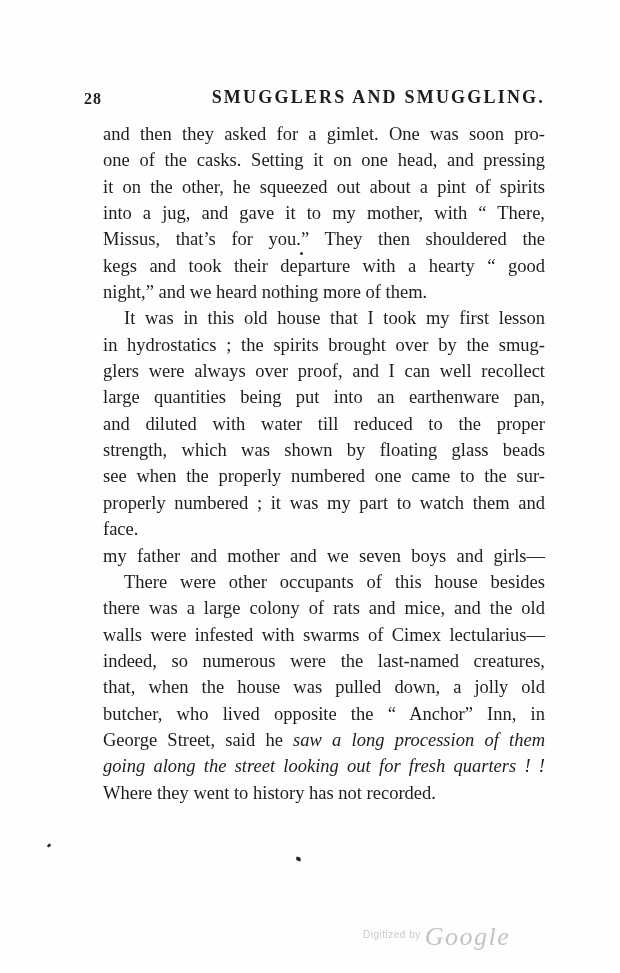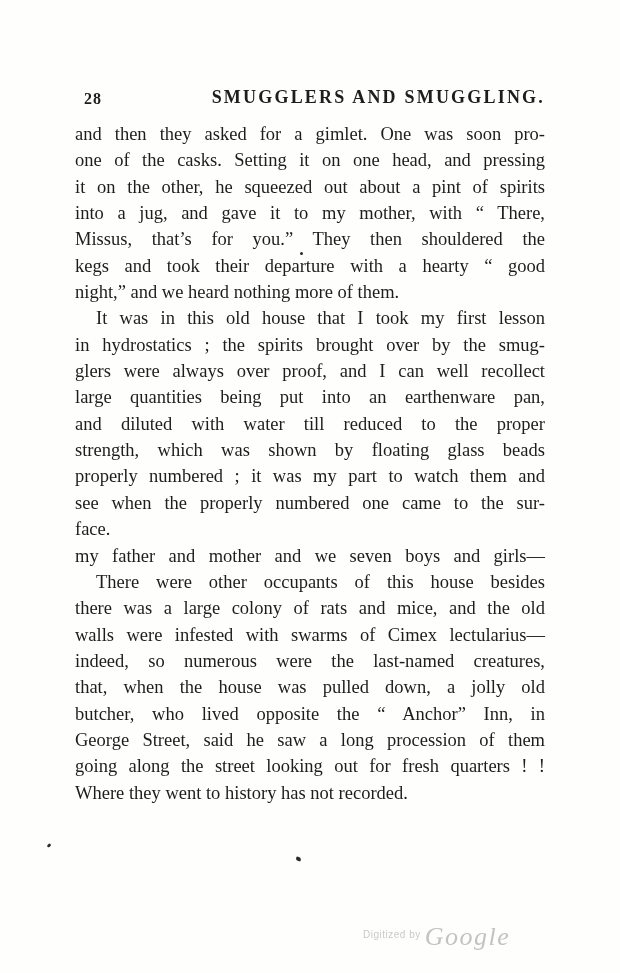--- a/index.html
+++ b/index.html
@@ -47,28 +47,30 @@
     font-size: 18.5px;
     line-height: 26.35px;
     font-weight: 500;
   }
   .line {
     text-align: justify;
     text-align-last: justify;
     height: 26.35px;
     overflow: visible;
     white-space: normal;
+    margin-left: 28px;
   }
   .line.endline {
     text-align-last: left;
   }
   .line.indent {
     text-indent: 21px;
   }
   .it {
+    font-style: italic;
   }
   .watermark {
     position: absolute;
     left: 363px;
     top: 922px;
     white-space: nowrap;
     user-select: none;
   }
   .wm-prefix {
     font-family: "Liberation Sans", sans-serif;
@@ -120,22 +122,22 @@
       <div class="line"><span>into a jug, and gave it to my mother, with “ There,</span></div>
       <div class="line"><span>Missus, that’s for you.”  They then shouldered the</span></div>
       <div class="line"><span>kegs and took their departure with a hearty “ good</span></div>
       <div class="line endline"><span>night,” and we heard nothing more of them.</span></div>
       <div class="line indent"><span>It was in this old house that I took my first lesson</span></div>
       <div class="line"><span>in hydrostatics ; the spirits brought over by the smug-</span></div>
       <div class="line"><span>glers were always over proof, and I can well recollect</span></div>
       <div class="line"><span>large quantities being put into an earthenware pan,</span></div>
       <div class="line"><span>and diluted with water till reduced to the proper</span></div>
       <div class="line"><span>strength, which was shown by floating glass beads</span></div>
+      <div class="line"><span>see when the properly numbered one came to the sur-</span></div>
       <div class="line"><span>properly numbered ; it was my part to watch them and</span></div>
-      <div class="line"><span>see when the properly numbered one came to the sur-</span></div>
       <div class="line endline"><span>face.</span></div>
       <div class="line"><span>my father and mother and we seven boys and girls—</span></div>
       <div class="line indent"><span>There were other occupants of this house besides</span></div>
       <div class="line"><span>there was a large colony of rats and mice, and the old</span></div>
       <div class="line"><span>walls were infested with swarms of Cimex lectularius—</span></div>
       <div class="line"><span>indeed, so numerous were the last-named creatures,</span></div>
       <div class="line"><span>that, when the house was pulled down, a jolly old</span></div>
       <div class="line"><span>butcher, who lived opposite the “ Anchor” Inn, in</span></div>
       <div class="line"><span>George Street, said he </span><span class="it">saw a long procession of them</span></div>
       <div class="line"><span class="it">going along the street looking out for fresh quarters ! !</span></div>

